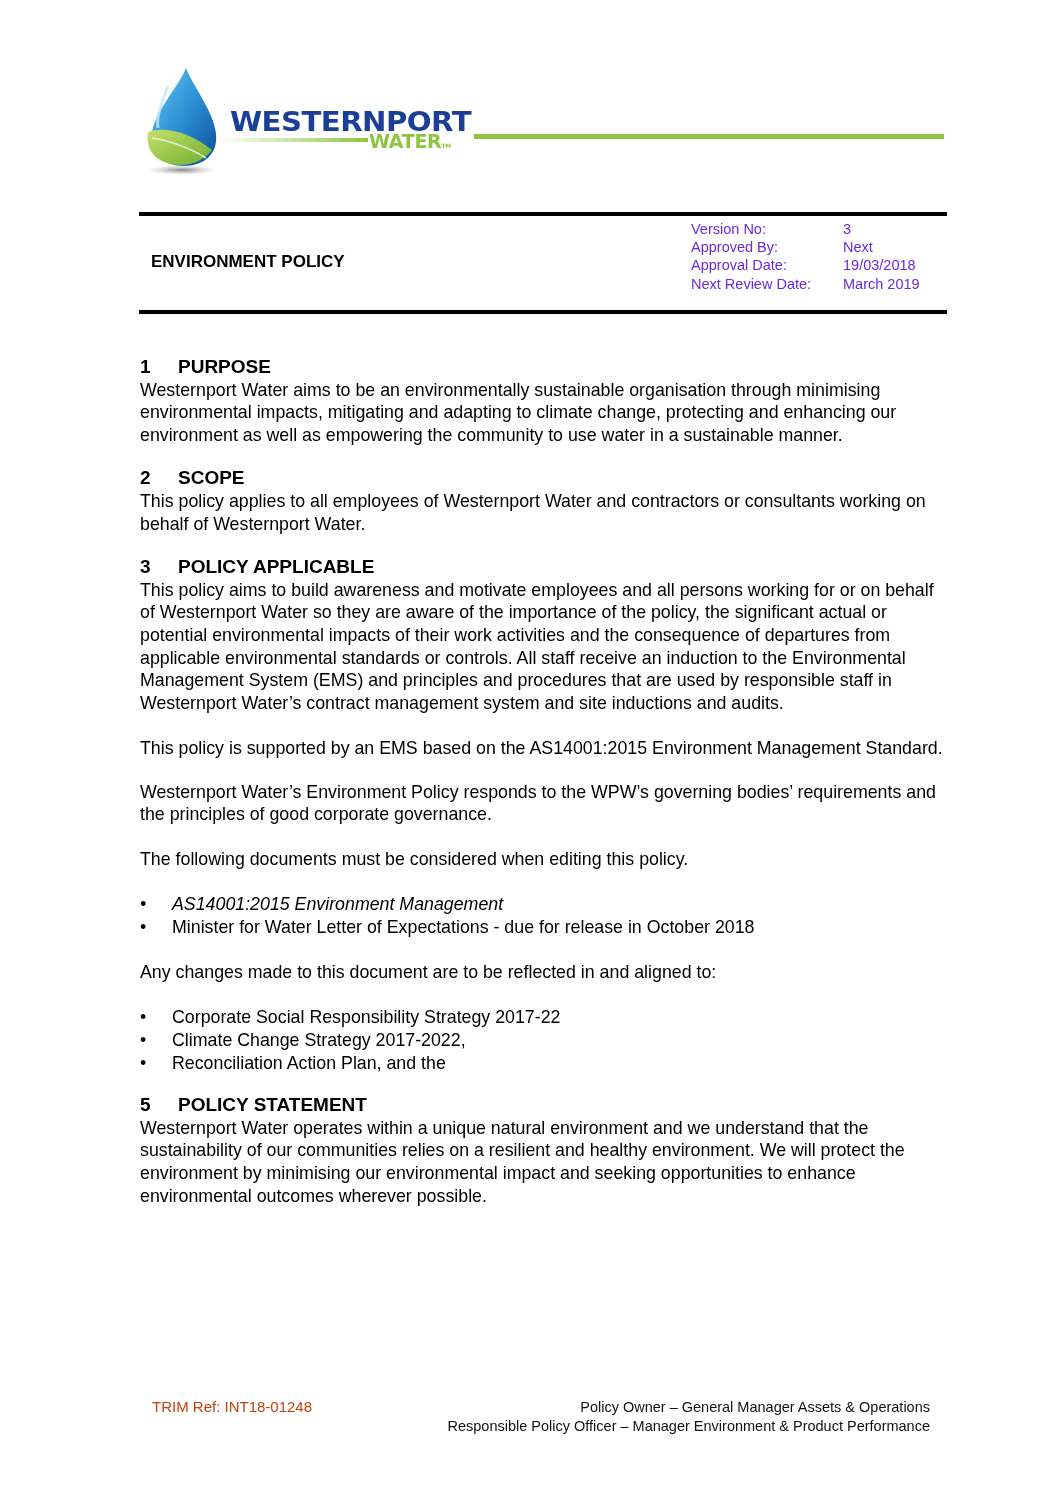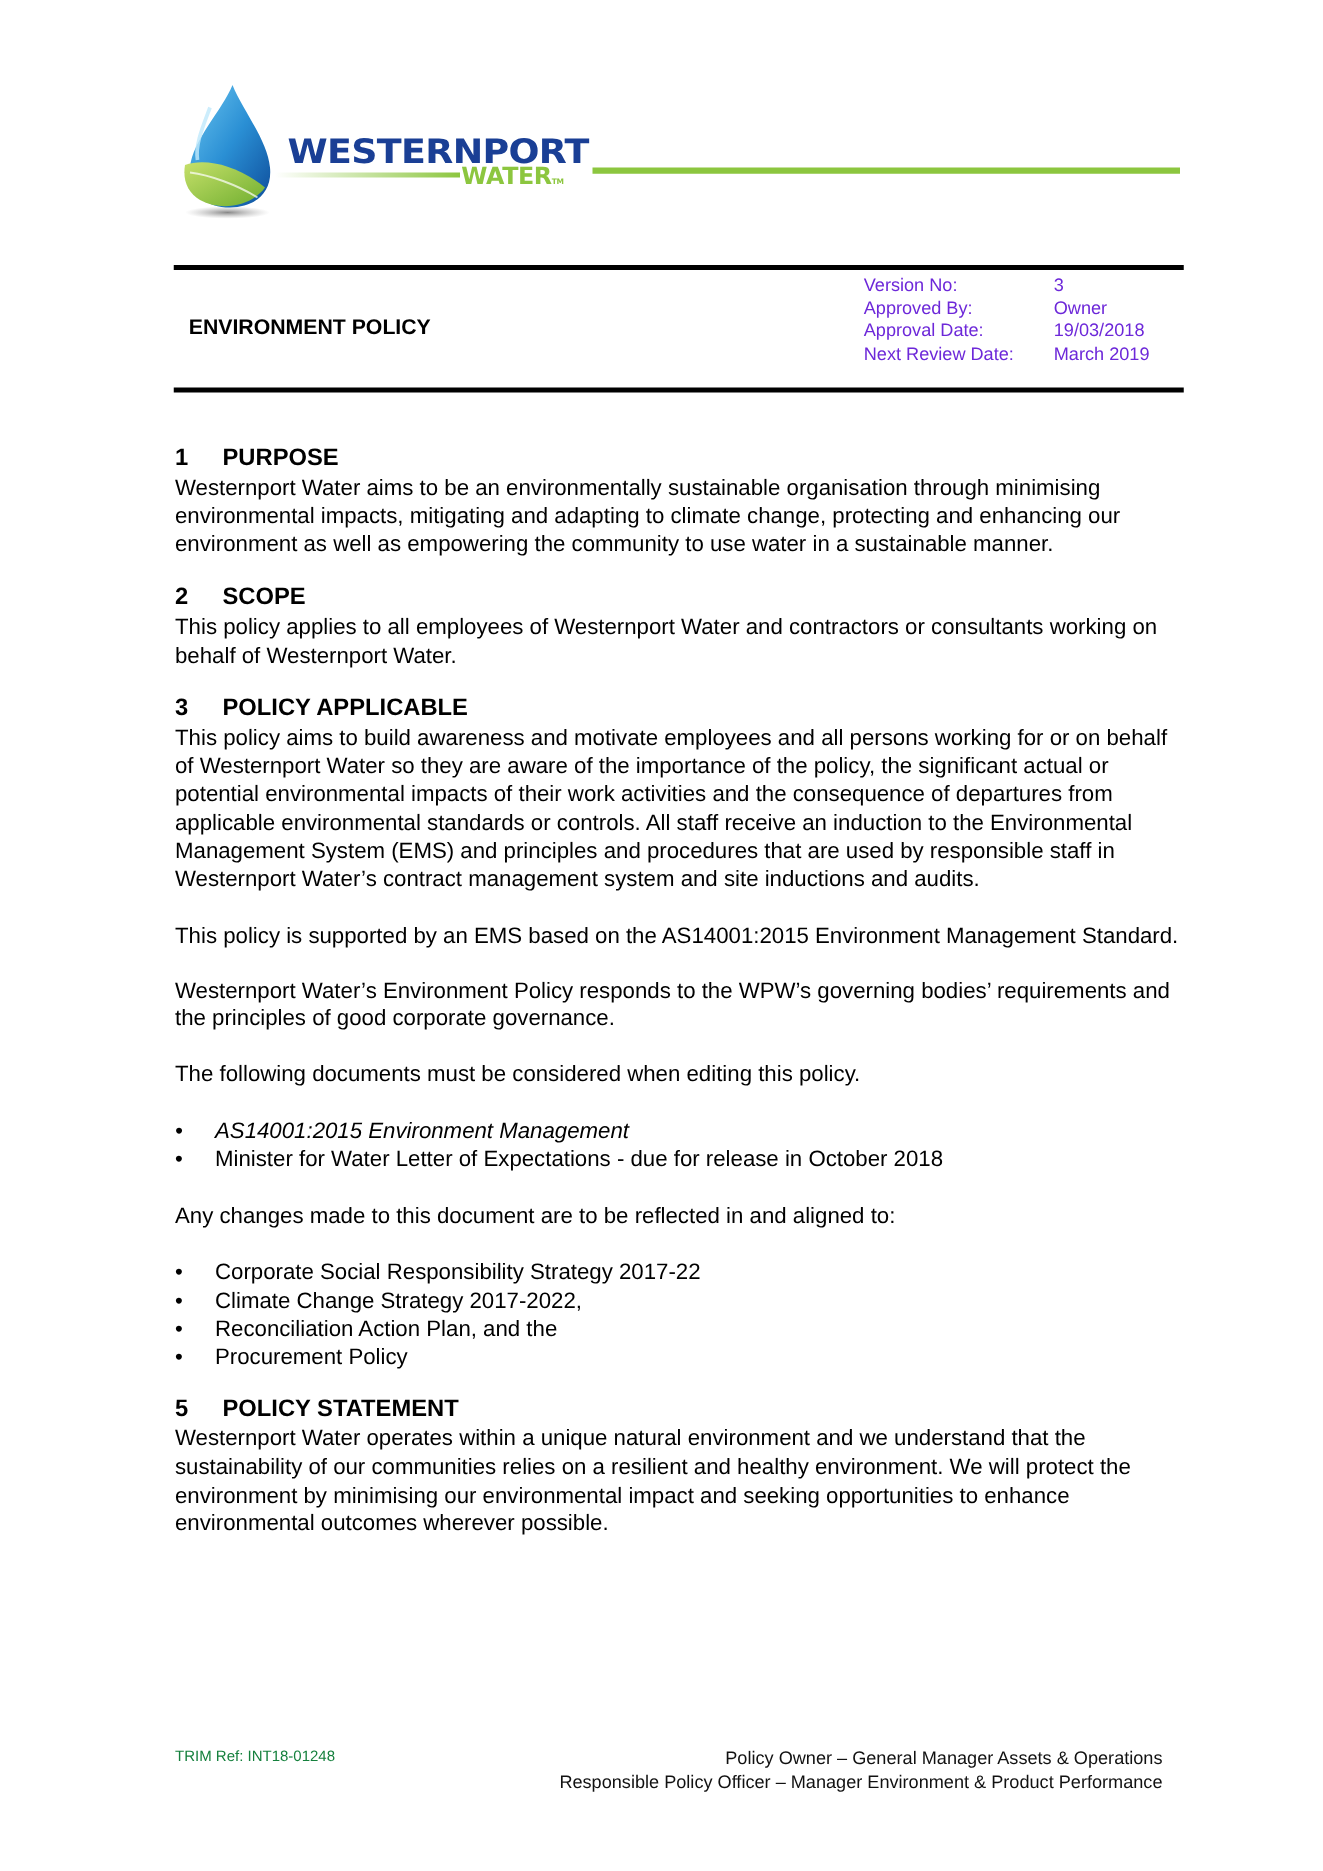--- a/index.html
+++ b/index.html
@@ -32,21 +32,21 @@
   .content h2 .num { display: inline-block; width: 38px; }
   .content p { margin: 0; }
   .sec { margin-bottom: 21px; }
   .gap { height: 22.6px; }
   ul.bullets { list-style: none; margin: 0; padding: 0; }
   ul.bullets li { position: relative; padding-left: 32px; }
   ul.bullets li::before { content: "\2022"; position: absolute; left: 0; top: 0; }
   .italic { font-style: italic; }
 
   
-  .footer-left { left: 128px; top: 1398px; font-size: 12px; color: #15803d; }
+  .footer-left { left: 140px; top: 1398px; font-size: 15px; color: #c2410c; }
   .footer-right { right: 128px; top: 1398px; font-size: 14.5px; line-height: 18.5px; text-align: right; color: #111; }
 </style>
 </head>
 <body>
 
 <div class="abs logo">
   <svg class="logo-drop" viewBox="0 0 86 112" width="86" height="112">
     <defs>
       <linearGradient id="dropG" x1="0" y1="0" x2="1" y2="1">
         <stop offset="0" stop-color="#6cc6f0"></stop>
@@ -76,21 +76,21 @@
 
 <div class="abs rule" style="top:212px;"></div>
 <div class="abs doc-title">ENVIRONMENT POLICY</div>
 <div class="abs meta">
   <div class="meta-row">
     <span class="meta-label">Version No:</span>
     <span>3</span>
   </div>
   <div class="meta-row">
     <span class="meta-label">Approved By:</span>
-    <span>Owner</span>
+    <span>Next</span>
   </div>
   <div class="meta-row">
     <span class="meta-label">Approval Date:</span>
     <span>19/03/2018</span>
   </div>
   <div class="meta-row">
     <span class="meta-label">Next Review Date:</span>
     <span>March 2019</span>
   </div>
 </div>
@@ -124,21 +124,20 @@
       <li class="italic">AS14001:2015 Environment Management</li>
       <li>Minister for Water Letter of Expectations - due for release in October 2018</li>
     </ul>
     <div class="gap"></div>
     <p>Any changes made to this document are to be reflected in and aligned to:</p>
     <div class="gap"></div>
     <ul class="bullets">
       <li>Corporate Social Responsibility Strategy 2017-22</li>
       <li>Climate Change Strategy 2017-2022,</li>
       <li>Reconciliation Action Plan, and the</li>
-      <li>Procurement Policy</li>
     </ul>
   </div>
 
   <div class="sec">
     <h2><span class="num">5</span><span>POLICY STATEMENT</span></h2>
     <p>Westernport Water operates within a unique natural environment and we understand that the sustainability of our communities relies on a resilient and healthy environment. We will protect the environment by minimising our environmental impact and seeking opportunities to enhance environmental outcomes wherever possible.</p>
     <div class="gap"></div>
   </div>
 </div>
 

